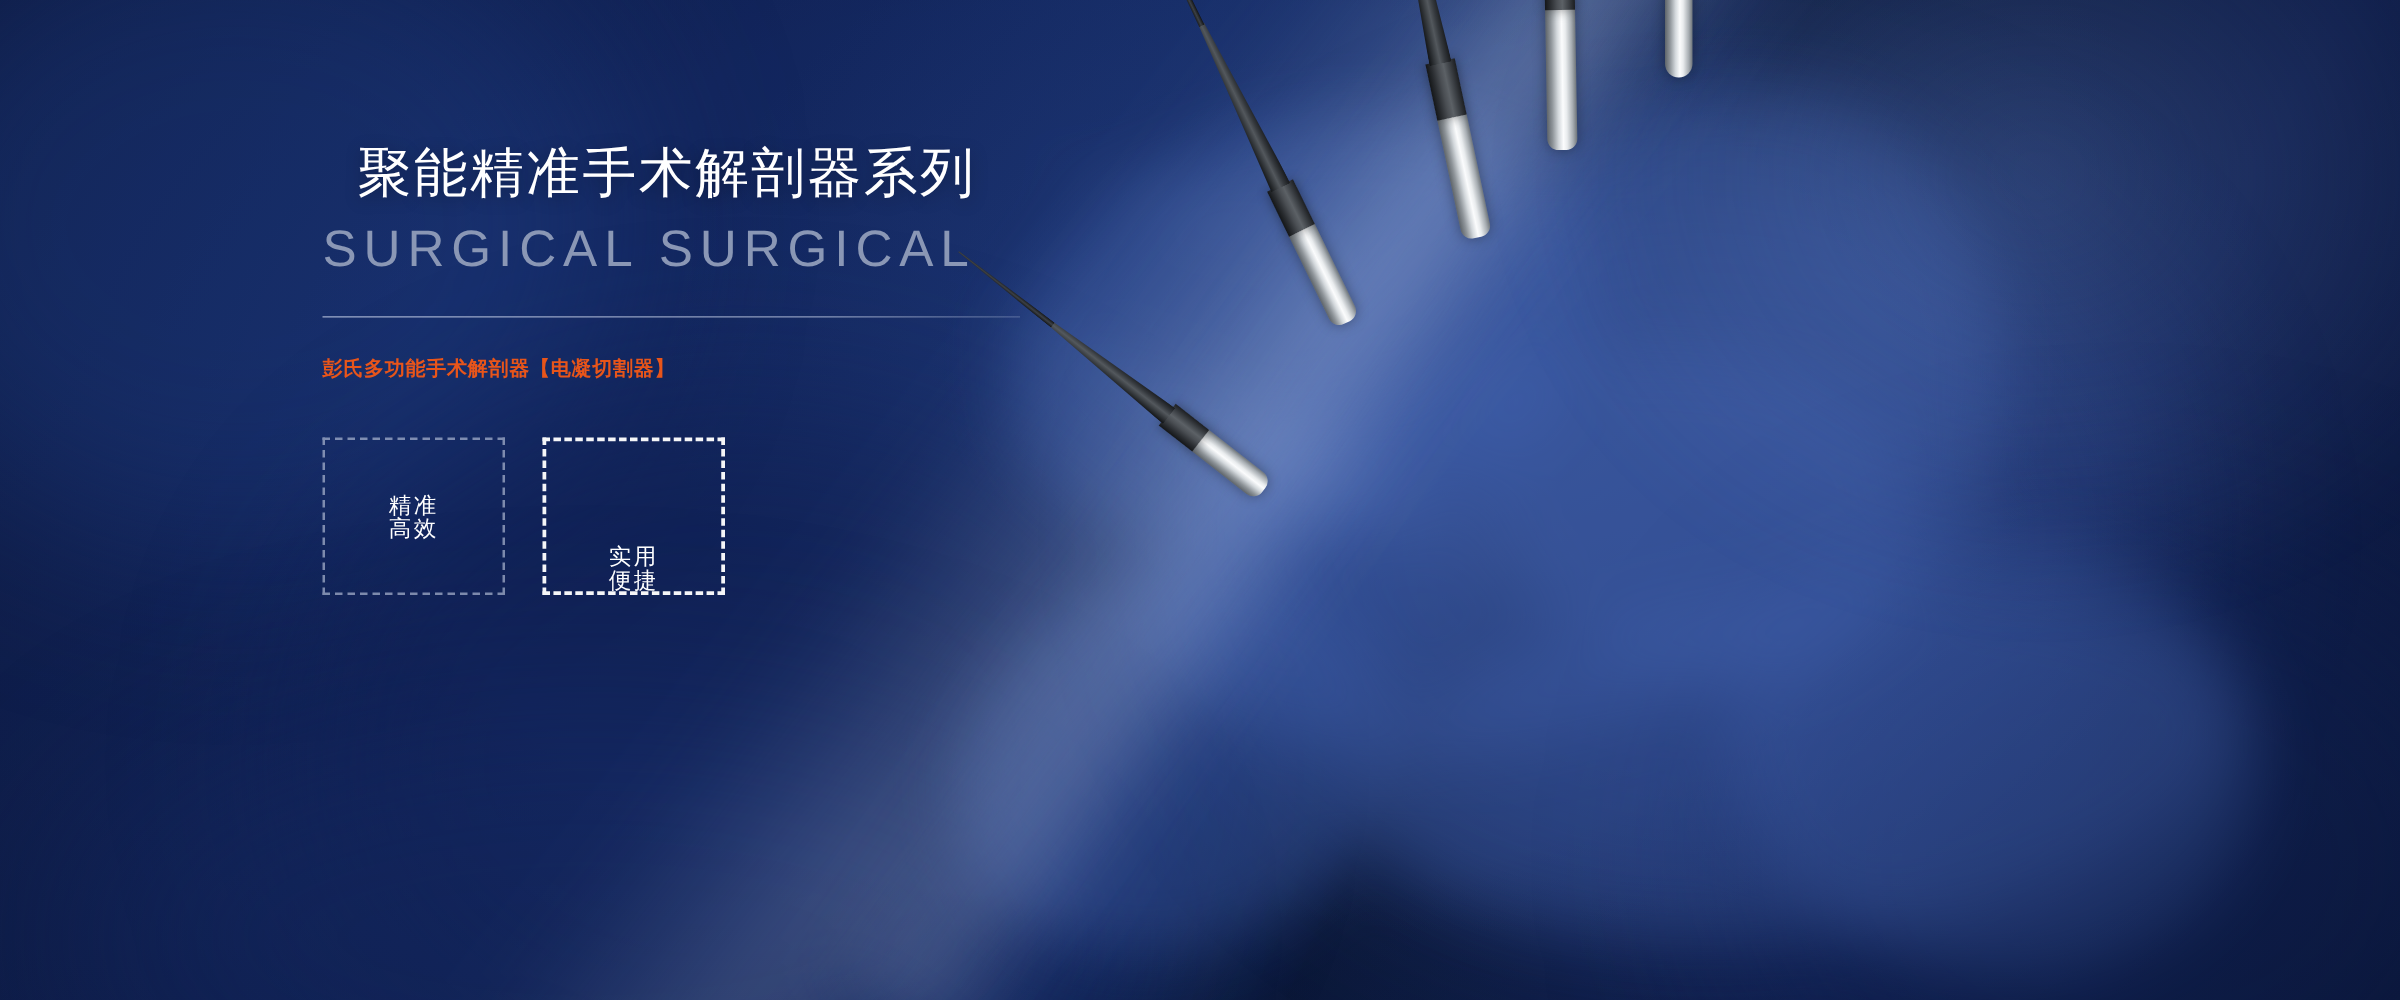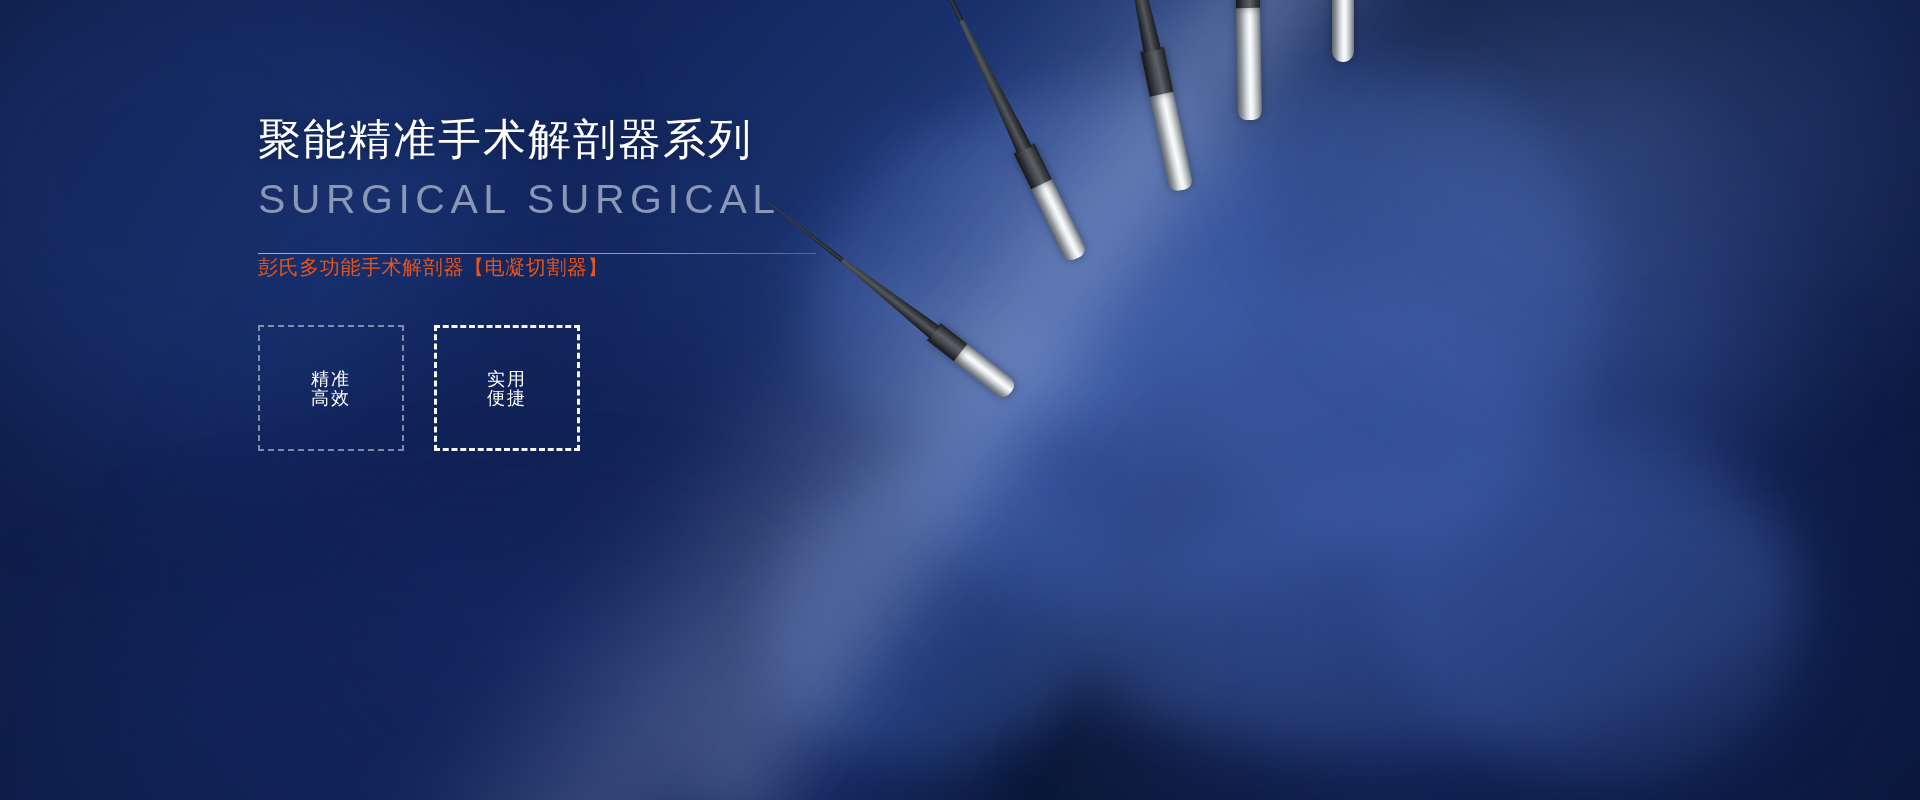--- a/index.html
+++ b/index.html
@@ -57,44 +57,45 @@
     background:radial-gradient(ellipse at center, rgba(120,156,226,0.28) 0%, rgba(120,156,226,0.0) 66%);
     filter:blur(24px);pointer-events:none;
   }
 
   
   .copy{position:absolute;left:258px;top:112px;width:760px;}
   .title-cn{
     font-size:43px;line-height:1.28;color:#ffffff;font-weight:400;
     letter-spacing:2px;white-space:nowrap;
     text-shadow:0 2px 14px rgba(0,0,0,0.30);
+    margin-left:28px;
   }
   .title-en{
     margin-top:8px;
     font-size:41px;line-height:1.18;font-weight:300;
     letter-spacing:5.5px;color:#8a97b5;white-space:nowrap;
   }
   .rule{
     margin-top:30px;width:558px;height:1px;
     background:linear-gradient(90deg,rgba(185,196,222,0.85) 0%,rgba(185,196,222,0.72) 72%,rgba(185,196,222,0.30) 100%);
   }
   .sub-cn{
-    font-size:20px;font-weight:400;letter-spacing:.6px;
+    margin-top:31px;font-size:16px;font-weight:700;letter-spacing:.6px;
     color:#e8551a;white-space:nowrap;
   }
 
   .boxes{margin-top:44px;display:flex;gap:30px;}
   .box{
     width:146px;height:126px;box-sizing:border-box;
     display:flex;flex-direction:column;align-items:center;justify-content:center;
     gap:1px;color:#ffffff;font-size:18px;letter-spacing:2px;line-height:1;
   }
   .box span{display:block;}
   .box-dim{border:2px dashed rgba(192,202,224,0.62);}
-  .box-bright{border:3px dashed rgba(255,255,255,0.96);}
+  .box-bright{border:3px dashed rgba(255,255,255,0.96);justify-content:flex-end;}
   .box-mid{border:2px dashed rgba(226,232,246,0.88);}
 
   
   .fan{position:absolute;left:980px;top:0;width:940px;height:800px;}
   .tool{position:absolute;transform-origin:50% 0%;}
   .tool .grip{
     position:absolute;left:0;top:0;width:100%;border-radius:9px 9px 2px 2px;
     background:linear-gradient(90deg,#6e7479 0%,#a8aeb3 14%,#e9ecee 34%,#fbfcfd 46%,#d3d8dc 62%,#8e9499 82%,#5e6469 100%);
     box-shadow:0 0 10px rgba(0,0,0,0.35);
   }

